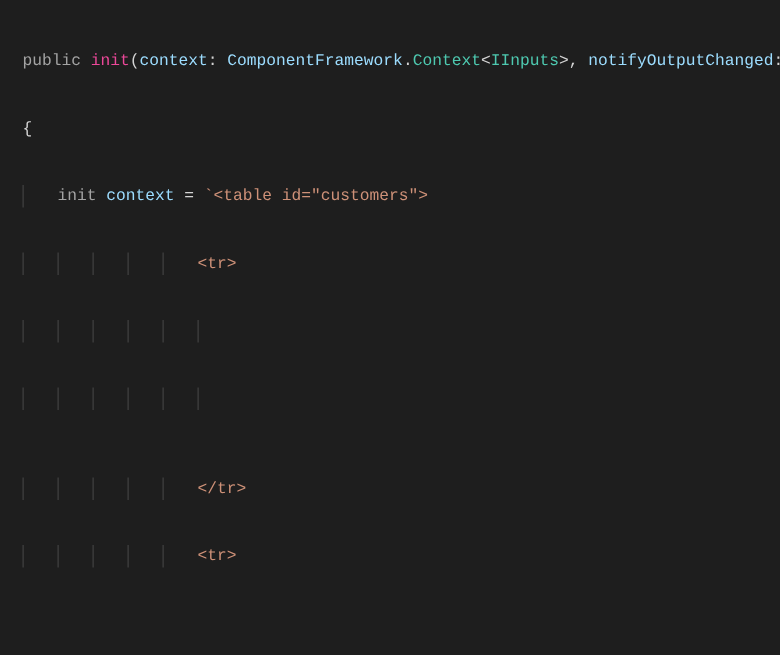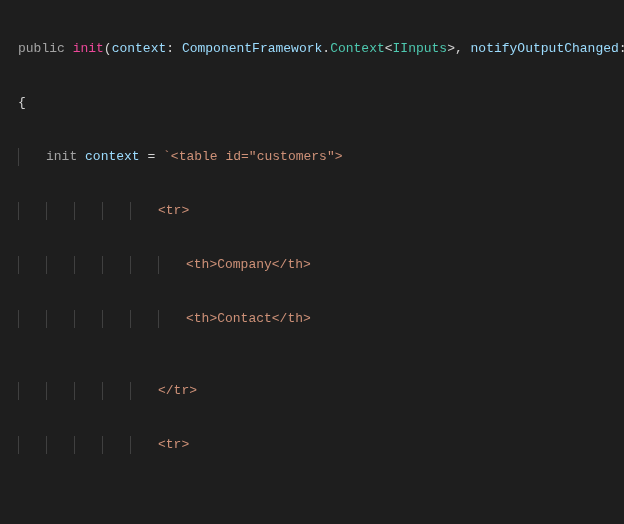--- a/index.html
+++ b/index.html
@@ -46,23 +46,23 @@
 <div class="editor">
 
 <div class="line"><span class="kw">public</span><span class="punct"> </span><span class="fn">init</span><span class="punct">(</span><span class="var">context</span><span class="punct">: </span><span class="var">ComponentFramework</span><span class="punct">.</span><span class="type">Context</span><span class="punct">&lt;</span><span class="type">IInputs</span><span class="punct">&gt;, </span><span class="var">notifyOutputChanged</span><span class="punct">: (</span></div>
 
 <div class="line"><span class="brace">{</span></div>
 
 <div class="line"><span class="guide"></span><span class="kw">init</span><span class="punct"> </span><span class="var">context</span><span class="punct"> = </span><span class="str"><span>`</span><span>&lt;table id="customers"&gt;</span></span></div>
 
 <div class="line"><span class="guide"></span><span class="guide"></span><span class="guide"></span><span class="guide"></span><span class="guide"></span><span class="str">&lt;tr&gt;</span></div>
 
-<div class="line"><span class="guide"></span><span class="guide"></span><span class="guide"></span><span class="guide"></span><span class="guide"></span><span class="guide"></span><span class="str">&lt;th&gt;Company&lt;/th&gt;</span></div>
+<div class="line"><span class="guide"></span><span class="guide"></span><span class="guide"></span><span class="guide"></span><span class="guide"></span><span class="guide"></span></div>
 
-<div class="line"><span class="guide"></span><span class="guide"></span><span class="guide"></span><span class="guide"></span><span class="guide"></span><span class="guide"></span><span class="str">&lt;th&gt;Contact&lt;/th&gt;</span></div>
+<div class="line"><span class="guide"></span><span class="guide"></span><span class="guide"></span><span class="guide"></span><span class="guide"></span><span class="guide"></span></div>
 
 
 <div class="line"><span class="guide"></span><span class="guide"></span><span class="guide"></span><span class="guide"></span><span class="guide"></span><span class="str">&lt;/tr&gt;</span></div>
 
 <div class="line"><span class="guide"></span><span class="guide"></span><span class="guide"></span><span class="guide"></span><span class="guide"></span><span class="str">&lt;tr&gt;</span></div>
 
 
 
 
 

